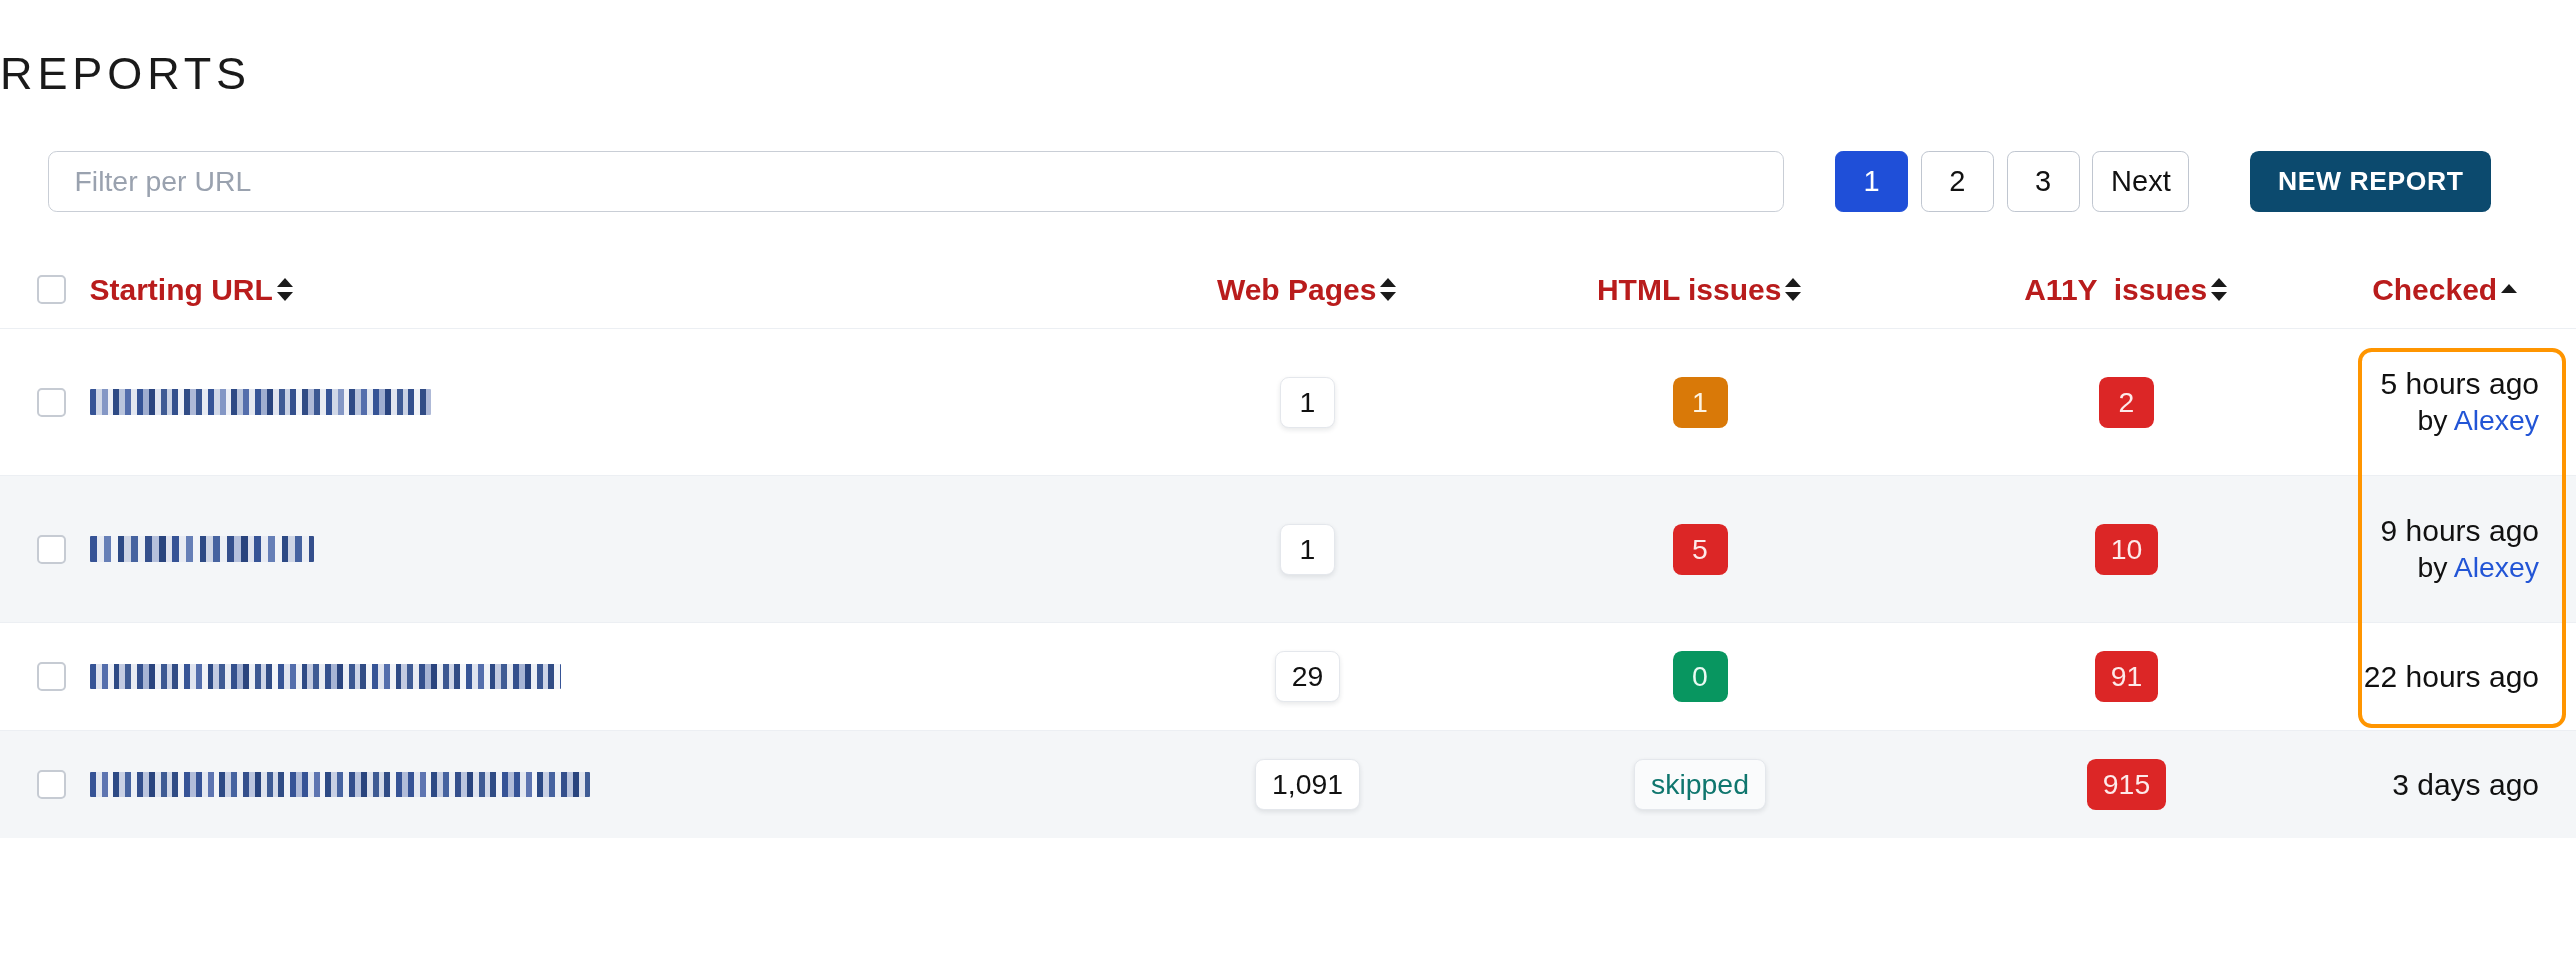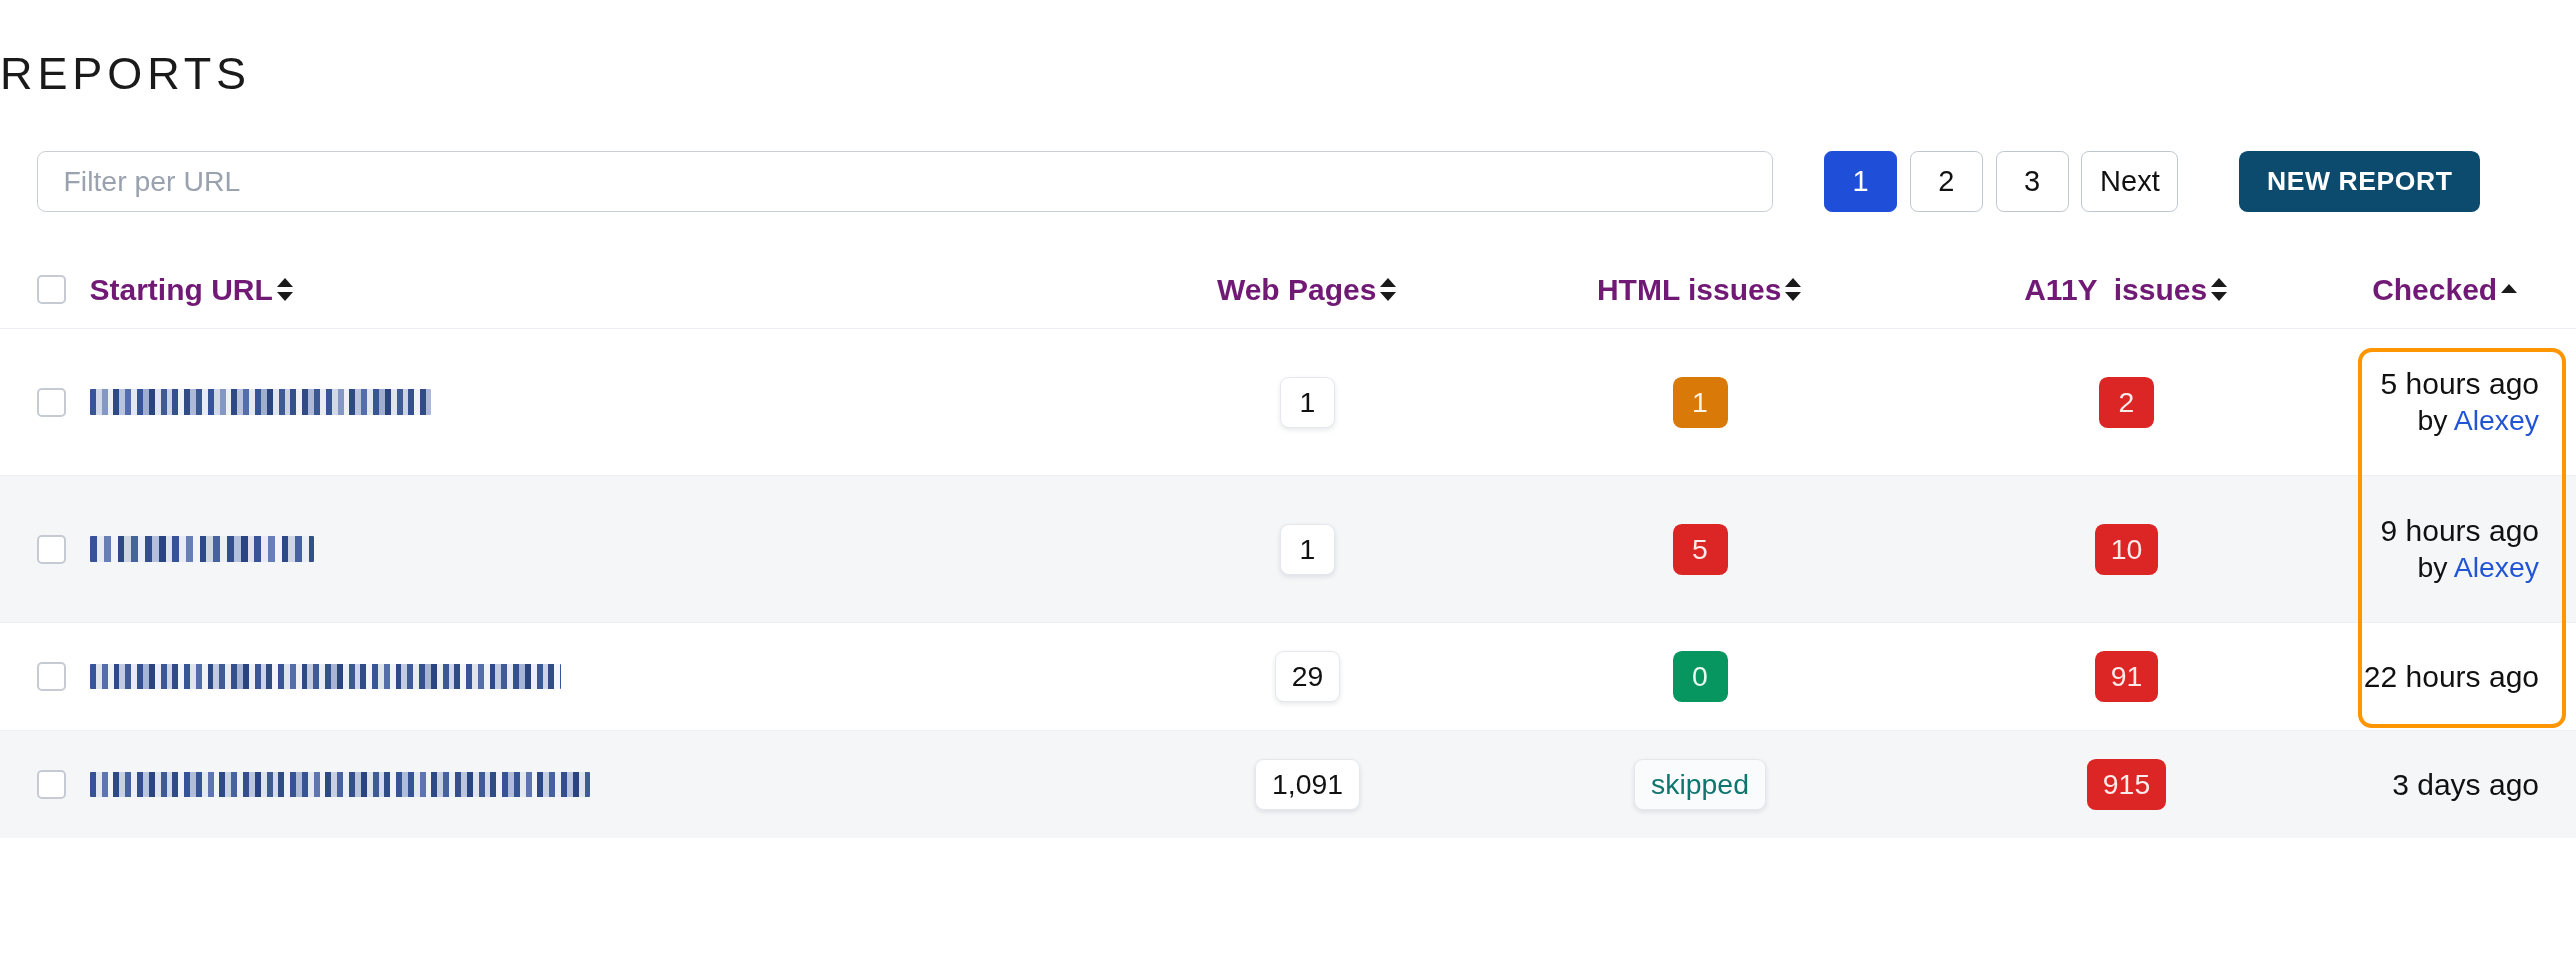--- a/index.html
+++ b/index.html
@@ -32,21 +32,21 @@
     margin: 0;
     padding-top: 51px;
     line-height: 1;
   }
 
   
   .toolbar {
     display: flex;
     align-items: center;
     margin-top: 55px;
-    padding: 0 37px 0 37px;
+    padding: 0 37px 0 48px;
     box-sizing: border-box;
     width: 2576px;
     gap: 0;
   }
 
   .filter-input {
     flex: 0 0 1736px;
     width: 1736px;
     height: 61px;
     box-sizing: border-box;
@@ -146,21 +146,21 @@
   .c-html  { flex: 0 0 402px; display: flex; justify-content: center; align-items: center; }
   .c-a11y  { flex: 0 0 451px; display: flex; justify-content: center; align-items: center; }
   .c-chk   { flex: 1 1 auto;  display: flex; flex-direction: column; align-items: flex-end; justify-content: center; }
 
   .head .c-pages, .head .c-html, .head .c-a11y { justify-content: center; }
   .head .c-chk { align-items: center; }
 
   .colhead {
     font-size: 30px;
     font-weight: bold;
-    color: #701a75;
+    color: #b91c1c;
     display: inline-flex;
     align-items: center;
     gap: 4px;
     cursor: pointer;
     white-space: pre;
     line-height: 1;
   }
 
   .sort-icon {
     display: inline-block;

